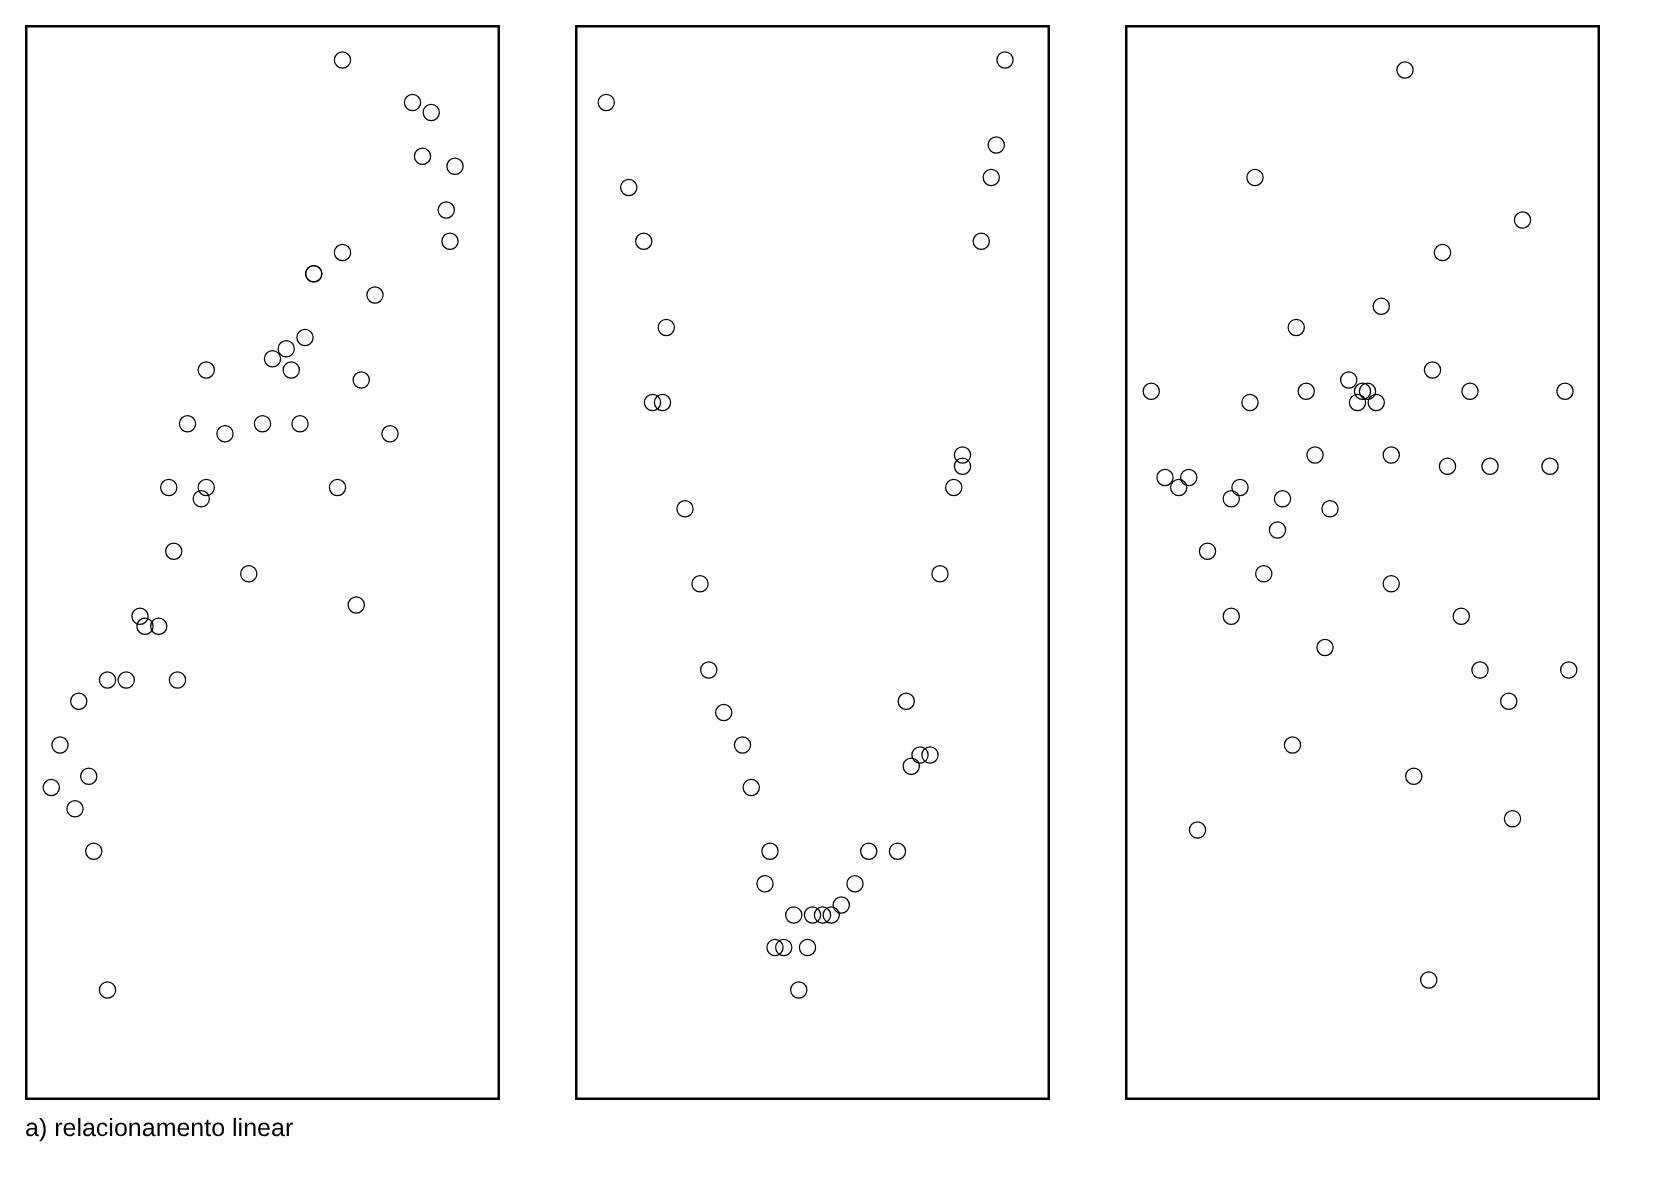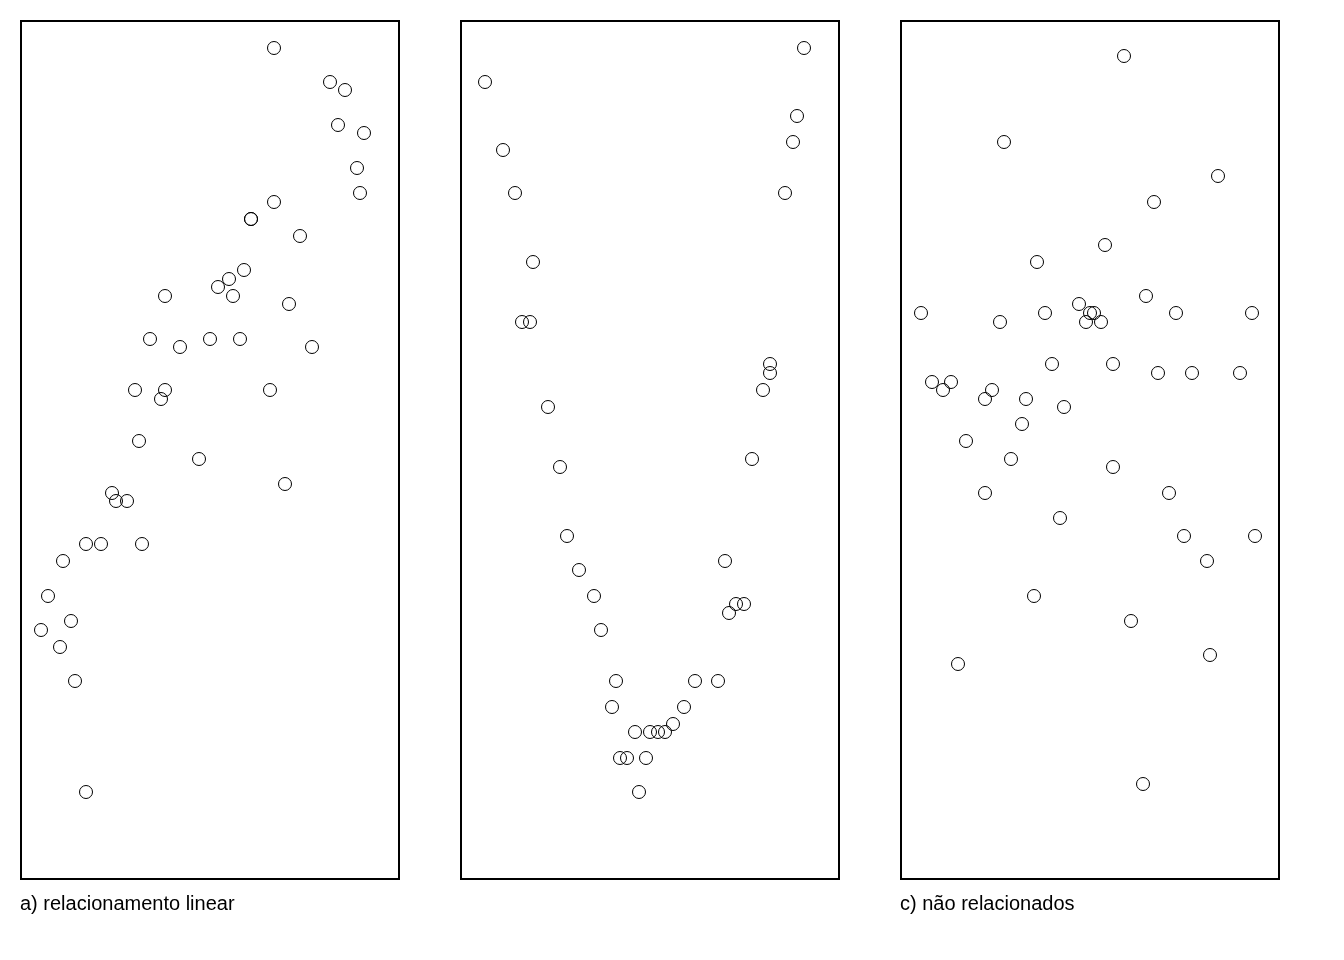--- a/index.html
+++ b/index.html
@@ -171,15 +171,14 @@
         <div class="point" style="left: 73%; top: 34%;"></div>
         <div class="point" style="left: 75%; top: 60%;"></div>
         <div class="point" style="left: 77%; top: 41%;"></div>
         <div class="point" style="left: 81%; top: 63%;"></div>
         <div class="point" style="left: 82%; top: 74%;"></div>
         <div class="point" style="left: 84%; top: 18%;"></div>
         <div class="point" style="left: 90%; top: 41%;"></div>
         <div class="point" style="left: 93%; top: 34%;"></div>
         <div class="point" style="left: 94%; top: 60%;"></div>
       </div>
-    <div class="caption">c) não relacionados</div>
   </div>
 </div>
 
 </body></html>

